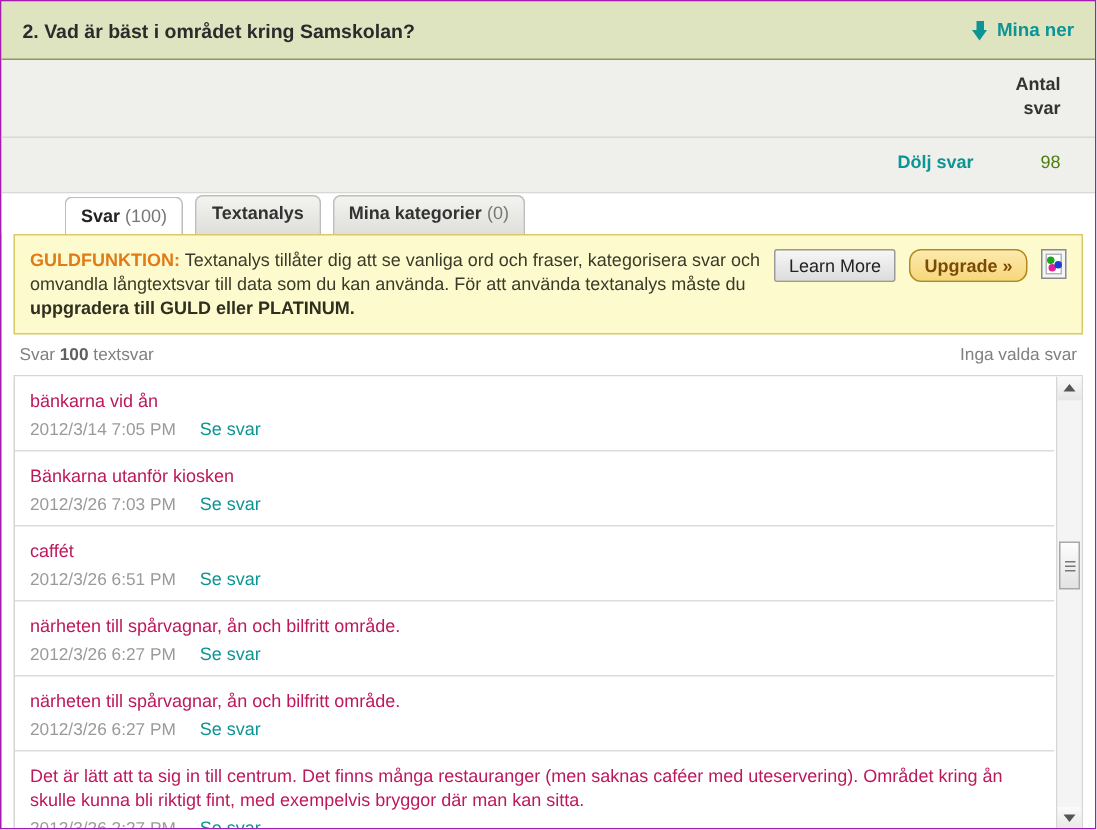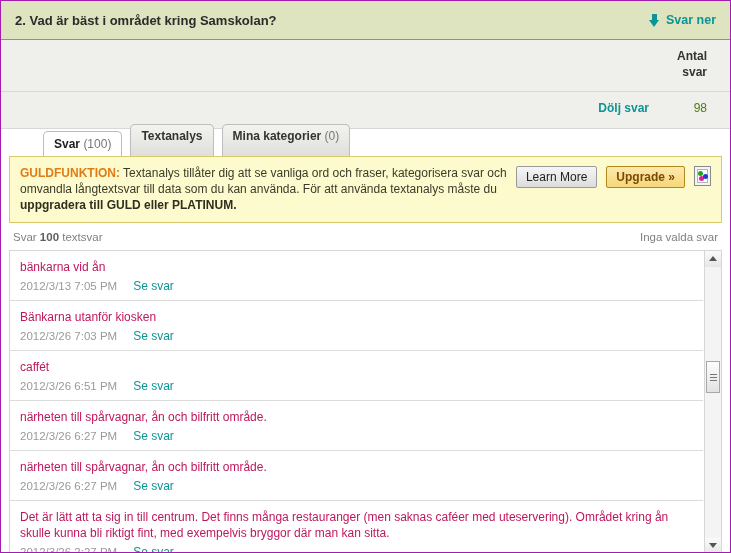--- a/index.html
+++ b/index.html
@@ -131,21 +131,21 @@
     box-sizing: border-box;
   }
   .tabs {
     display: flex;
     align-items: flex-end;
     height: 27px;
     gap: 8px;
   }
   .tab {
     position: relative;
-    height: 32px;
+    height: 26px;
     line-height: 23px;
     padding: 0 10px;
     font-size: 12px;
     font-weight: bold;
     color: #333333;
     border: 1px solid #bdbdbd;
     border-bottom: none;
     border-radius: 5px 5px 0 0;
     background: linear-gradient(#f3f3f0, #dededa);
     cursor: pointer;
@@ -205,21 +205,21 @@
     background: linear-gradient(#f6f6f6, #dcdcdc);
     border: 1px solid #9a9a9a;
     color: #222222;
     border-radius: 2px;
   }
   .btn-gold {
     background: linear-gradient(#fde9ae, #f6d77a);
     border: 1px solid #b3891d;
     color: #7a4b06;
     font-weight: bold;
-    border-radius: 2px;
+    border-radius: 8px;
   }
   .broken-img-icon {
     width: 17px;
     height: 20px;
     border: 1px solid #8a8a8a;
     background: #f5f5f5;
     position: relative;
     box-sizing: border-box;
     margin-top: 0px;
     cursor: pointer;
@@ -378,21 +378,21 @@
 </style>
 </head>
 <body>
 
 <div id="page">
 
   <div class="q-header">
     <div class="q-title">2. Vad är bäst i området kring Samskolan?</div>
     <div class="download-link">
       <span class="arrow-down-icon"></span>
-      <span>Svar ner</span>
+      <span>Mina ner</span>
     </div>
   </div>
 
   <div class="col-header">
     <div class="antal">
       <div>Antal</div>
       <div>svar</div>
     </div>
   </div>
 
@@ -437,21 +437,21 @@
     <div class="visar-left"><span>Svar </span><b>100</b><span> textsvar</span></div>
     <div class="visar-right">Inga valda svar</div>
   </div>
 
   <div class="list-wrap">
     <div class="list-inner">
 
       <div class="resp-item">
         <div class="resp-text">bänkarna vid ån</div>
         <div class="resp-meta">
-          <span class="resp-date">2012/3/13 7:05 PM</span>
+          <span class="resp-date">2012/3/14 7:05 PM</span>
           <span class="resp-link">Se svar</span>
         </div>
       </div>
 
       <div class="resp-item">
         <div class="resp-text">Bänkarna utanför kiosken</div>
         <div class="resp-meta">
           <span class="resp-date">2012/3/26 7:03 PM</span>
           <span class="resp-link">Se svar</span>
         </div>

